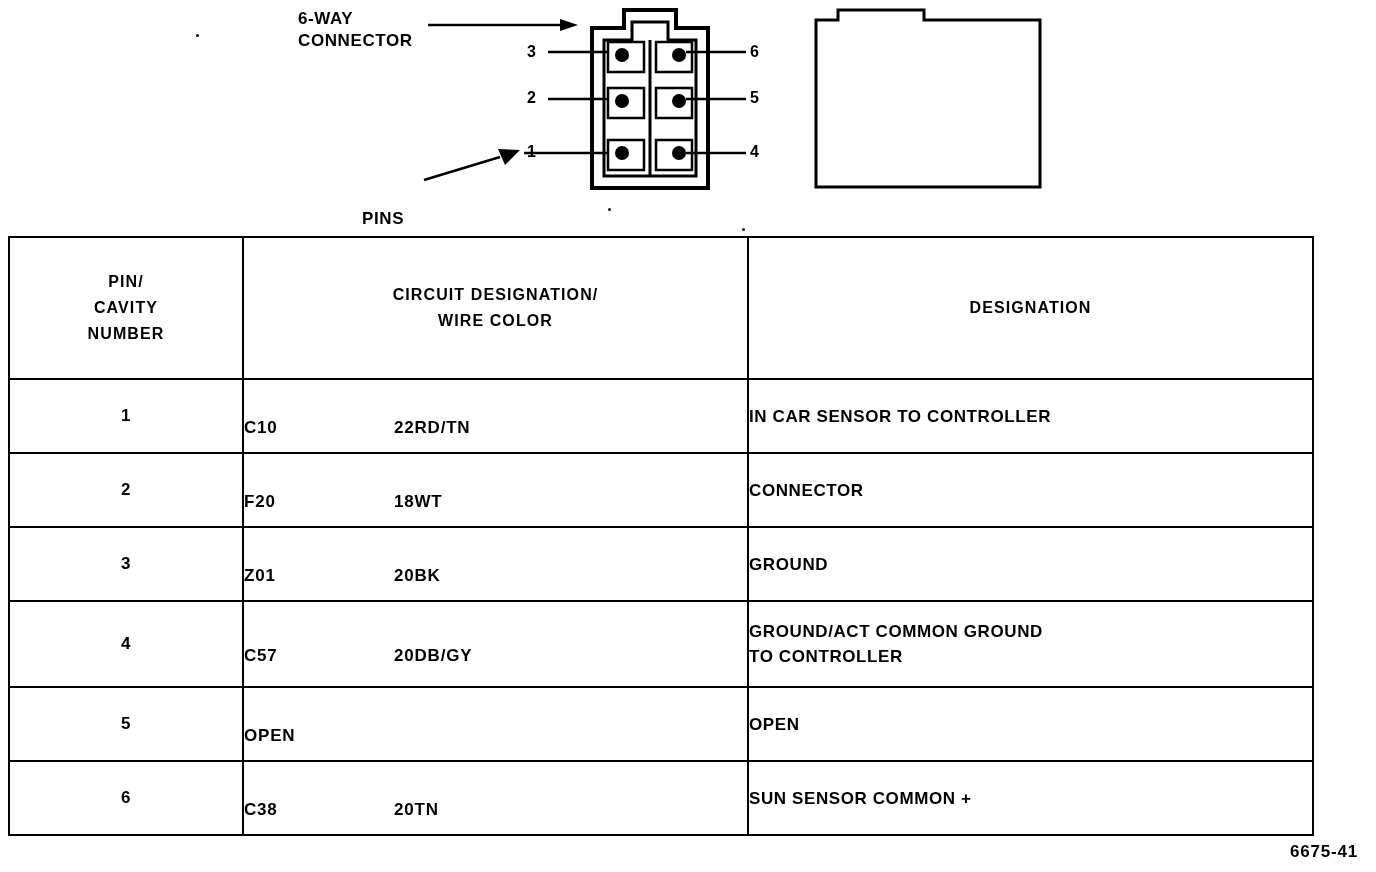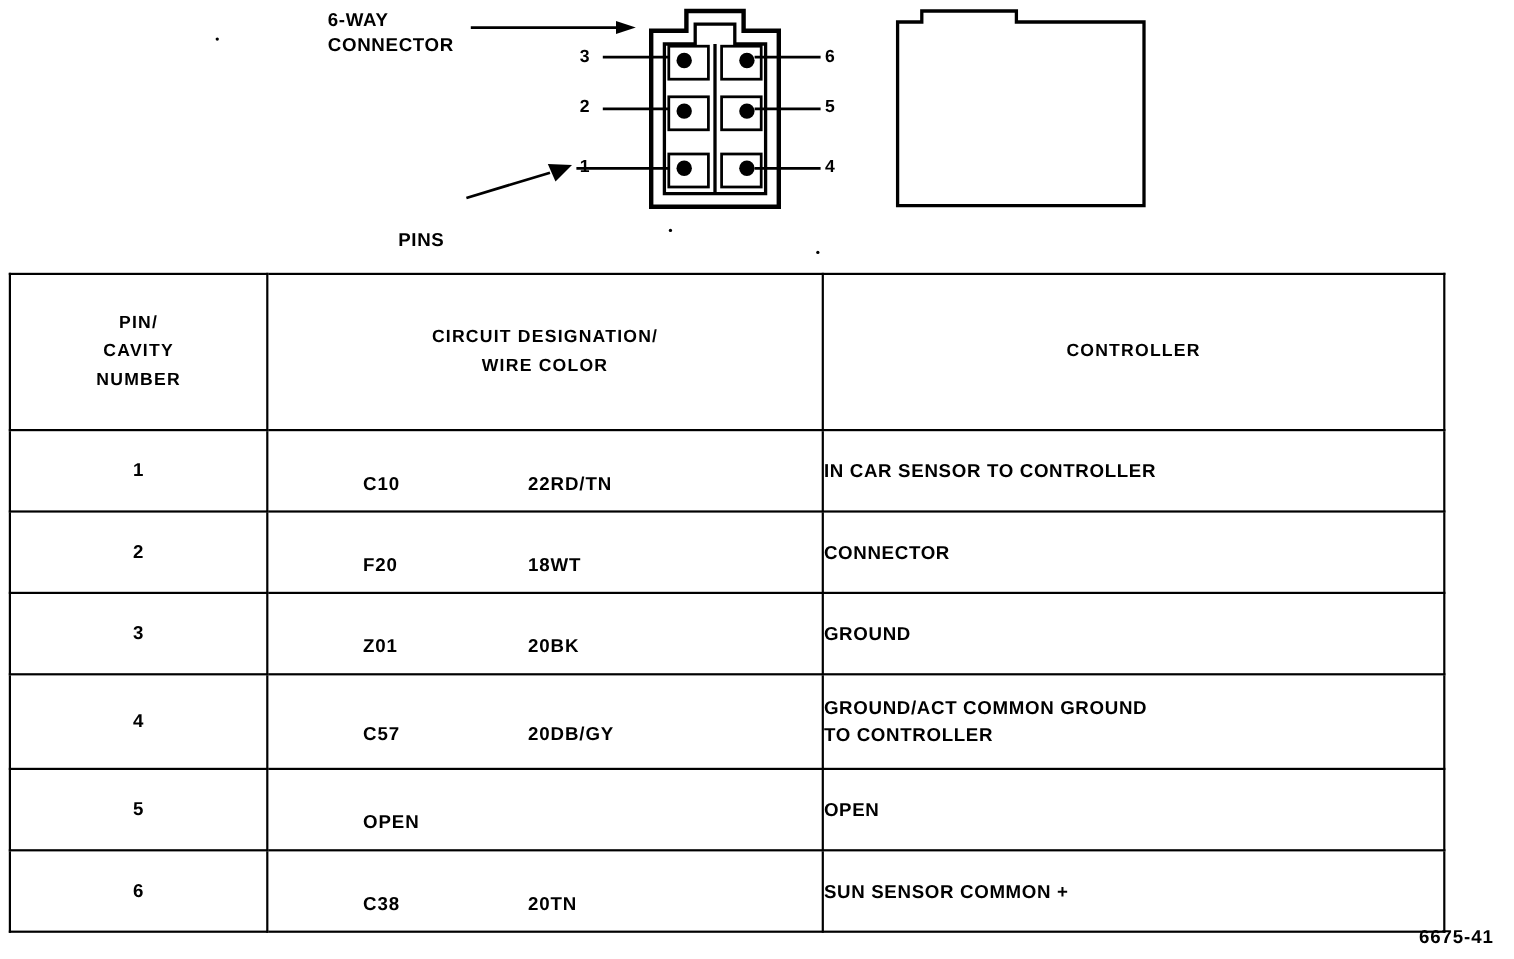--- a/index.html
+++ b/index.html
@@ -54,21 +54,21 @@
   #pn-2 { left: 527px; top: 89px; }
   #pn-1 { left: 527px; top: 143px; }
   #pn-6 { left: 750px; top: 43px; }
   #pn-5 { left: 750px; top: 89px; }
   #pn-4 { left: 750px; top: 143px; }
 
   
   #pin-table {
     position: absolute;
     left: 8px;
-    top: 248px;
+    top: 236px;
     width: 1300px;
     border-collapse: collapse;
     table-layout: fixed;
   }
   #pin-table td, #pin-table th {
     border: 2px solid #000;
     padding: 0;
     vertical-align: middle;
   }
   .col-pin { width: 232px; }
@@ -97,21 +97,20 @@
     letter-spacing: 0.5px;
   }
   .cell-ckt {
     font-size: 17px;
     font-weight: 700;
     letter-spacing: 0.8px;
     padding-left: 0;
   }
   .ckt-inner {
     display: flex;
-    padding-left: 86px;
     margin-top: 24px;
   }
   .ckt-code { width: 150px; }
   .ckt-color { }
   .cell-desc {
     font-size: 17px;
     font-weight: 700;
     letter-spacing: 0.6px;
     padding-left: 46px;
     line-height: 25px;
@@ -217,21 +216,21 @@
       <th class="col-pin">
         <div class="hdr-lines">PIN/
 CAVITY
 NUMBER</div>
       </th>
       <th class="col-ckt">
         <div class="hdr-lines">CIRCUIT DESIGNATION/
 WIRE COLOR</div>
       </th>
       <th class="col-desc">
-        <div class="hdr-lines">CONTROLLER</div>
+        <div class="hdr-lines">DESIGNATION</div>
       </th>
     </tr>
   </thead>
   <tbody>
     <tr>
       <td class="cell-pin">1</td>
       <td class="cell-ckt">
         <div class="ckt-inner">
           <span class="ckt-code">C10</span>
           <span class="ckt-color">22RD/TN</span>

